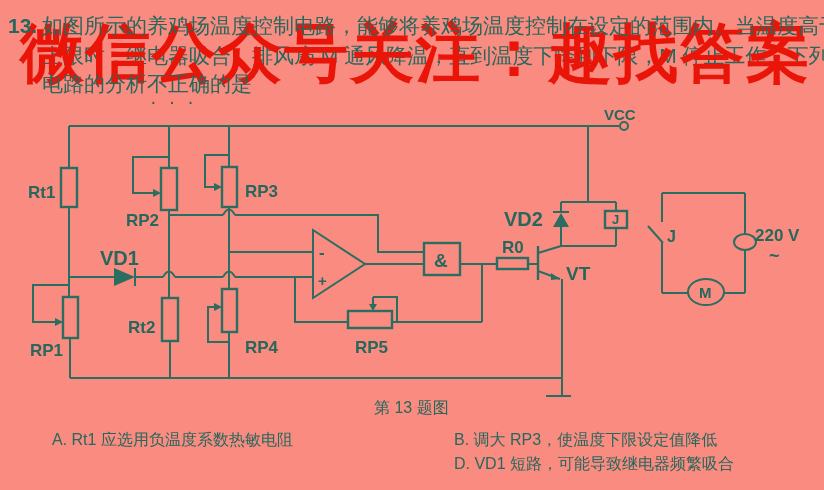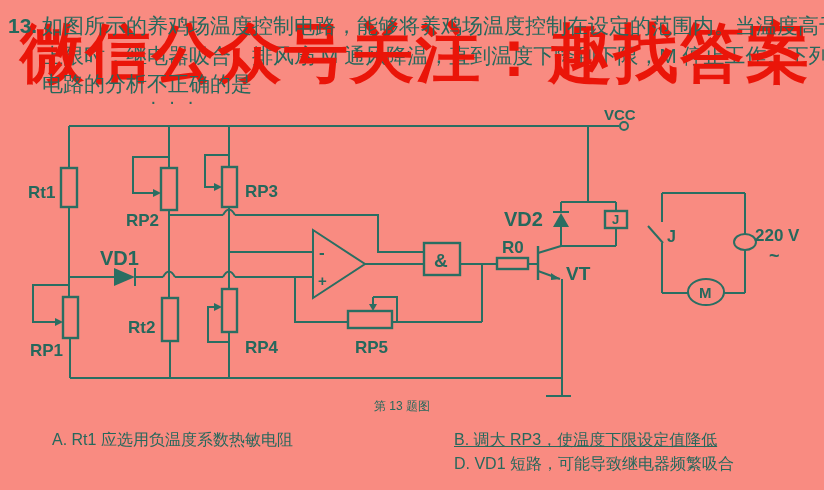--- a/index.html
+++ b/index.html
@@ -14,24 +14,24 @@
   .qline1{left:42px; top:14px;}
   .qline2{left:42px; top:44px; z-index:1;}
   .qline3{left:42px; top:72px;}
   .emdots{position:absolute; left:150px; top:90px; font-size:20px; letter-spacing:12px; color:#26685c; z-index:3;}
   .watermark{
     position:absolute; left:20px; top:20px; z-index:2;
     font-size:64px; font-weight:bold; letter-spacing:2px; line-height:1.05;
     color:#ea1509; white-space:nowrap;
   }
   .circuit{position:absolute; left:0; top:0; z-index:1;}
-  .caption{position:absolute; left:374px; top:398px; font-size:12px; color:#26685c; z-index:1;}
+  .caption{position:absolute; left:374px; top:398px; font-size:16px; color:#26685c; z-index:1;}
   .opt{position:absolute; font-size:16px; color:#26685c; white-space:nowrap; z-index:1;}
   .optA{left:52px; top:430px;}
-  .optB{left:454px; top:430px;text-decoration:underline;}
+  .optB{left:454px; top:430px;}
   .optC{left:52px; top:464px;}
   .optD{left:454px; top:454px;}
   svg text{fill:#26685c; font-family:"Liberation Sans", sans-serif;}
   .w{stroke:#2a6e62; stroke-width:2; fill:none;}
   .w3{stroke:#2a6e62; stroke-width:2.4; fill:none;}
   .ah{fill:#2a6e62; stroke:none;}
 </style>
 </head>
 <body>
 

